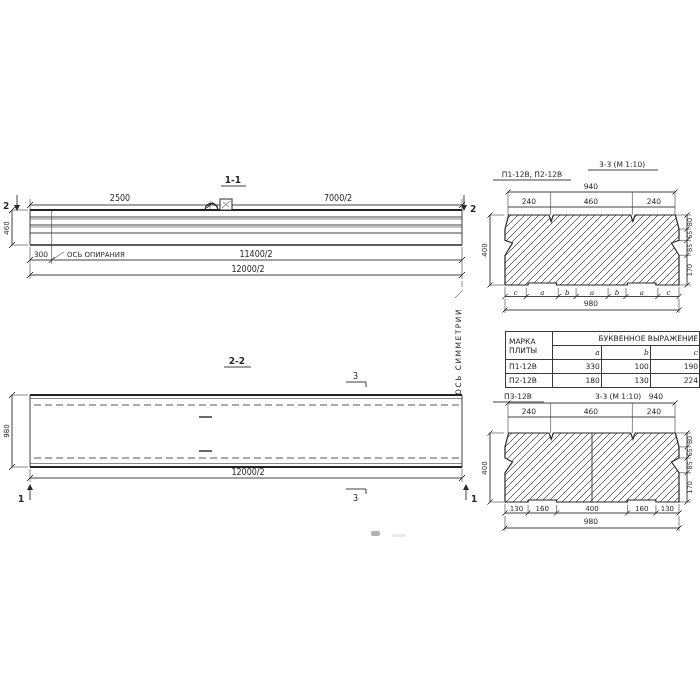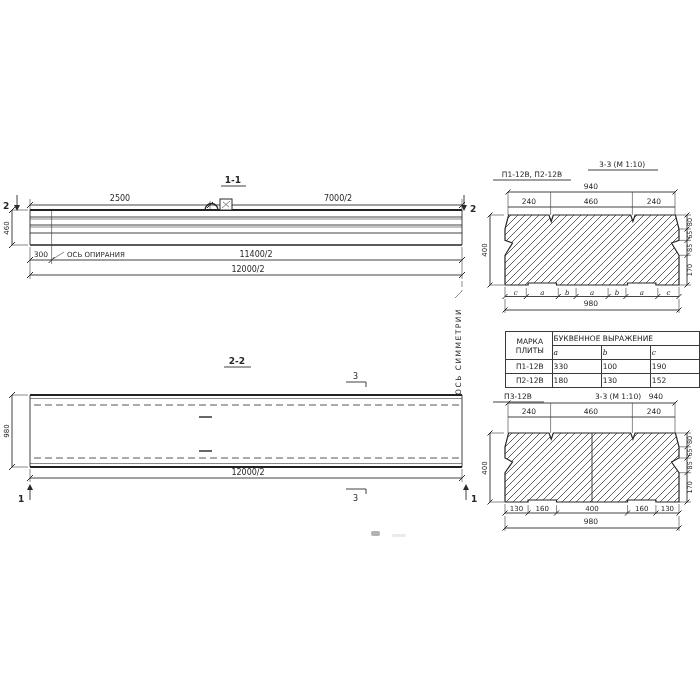--- a/index.html
+++ b/index.html
@@ -11,22 +11,22 @@
   .mid{text-anchor:middle}
   .ln{stroke:#2e2e2e;stroke-width:0.9;fill:none}
   .thin{stroke:#3a3a3a;stroke-width:0.6;fill:none}
   .thk{stroke:#222;stroke-width:2;fill:none}
   .med{stroke:#262626;stroke-width:1.4;fill:none}
   .dsh{stroke:#444;stroke-width:0.9;fill:none;stroke-dasharray:7 4}
   .arr{fill:#2b2b2b;stroke:none}
   .it{font-style:italic;font-family:"DejaVu Serif",serif}
   #slab-table{position:absolute;left:505px;top:331px;border-collapse:collapse;
               font-size:7.5px;color:#222;}
-  #slab-table td{border:1px solid #3a3a3a;text-align:left;padding:0 1px;height:13px;}
-  #slab-table td.mk{text-align:center;padding-left:3px;width:42px;}
+  #slab-table td{border:1px solid #3a3a3a;text-align:right;padding:0 1px;height:13px;}
+  #slab-table td.mk{text-align:left;padding-left:3px;width:42px;}
   #slab-table td.ca{width:47px}.smudge{position:absolute;background:#555;border-radius:2px;}
 </style>
 </head>
 <body>
 
 <div id="canvas">
 
   <svg style="left:0;top:155px" width="480" height="395" viewBox="0 0 480 395">
     <defs>
       <path id="tkA" d="M-3,3 L3,-3" stroke="#2b2b2b" stroke-width="1"></path>
@@ -286,21 +286,21 @@
     <tr>
       <td class="mk">П1-12В</td>
       <td>330</td>
       <td>100</td>
       <td>190</td>
     </tr>
     <tr>
       <td class="mk">П2-12В</td>
       <td>180</td>
       <td>130</td>
-      <td>152</td>
+      <td>224</td>
     </tr>
   </tbody>
     </table>
 
   <svg style="left:480px;top:388px" width="220" height="165" viewBox="0 0 220 165">
     <defs>
       <pattern id="hatchB" width="7" height="7" patternUnits="userSpaceOnUse">
         <path d="M-1,8 L8,-1" stroke="#3a3a3a" stroke-width="0.8"></path>
       </pattern>
       <path id="tkC" d="M-2.5,2.5 L2.5,-2.5" stroke="#2b2b2b" stroke-width="1"></path>

